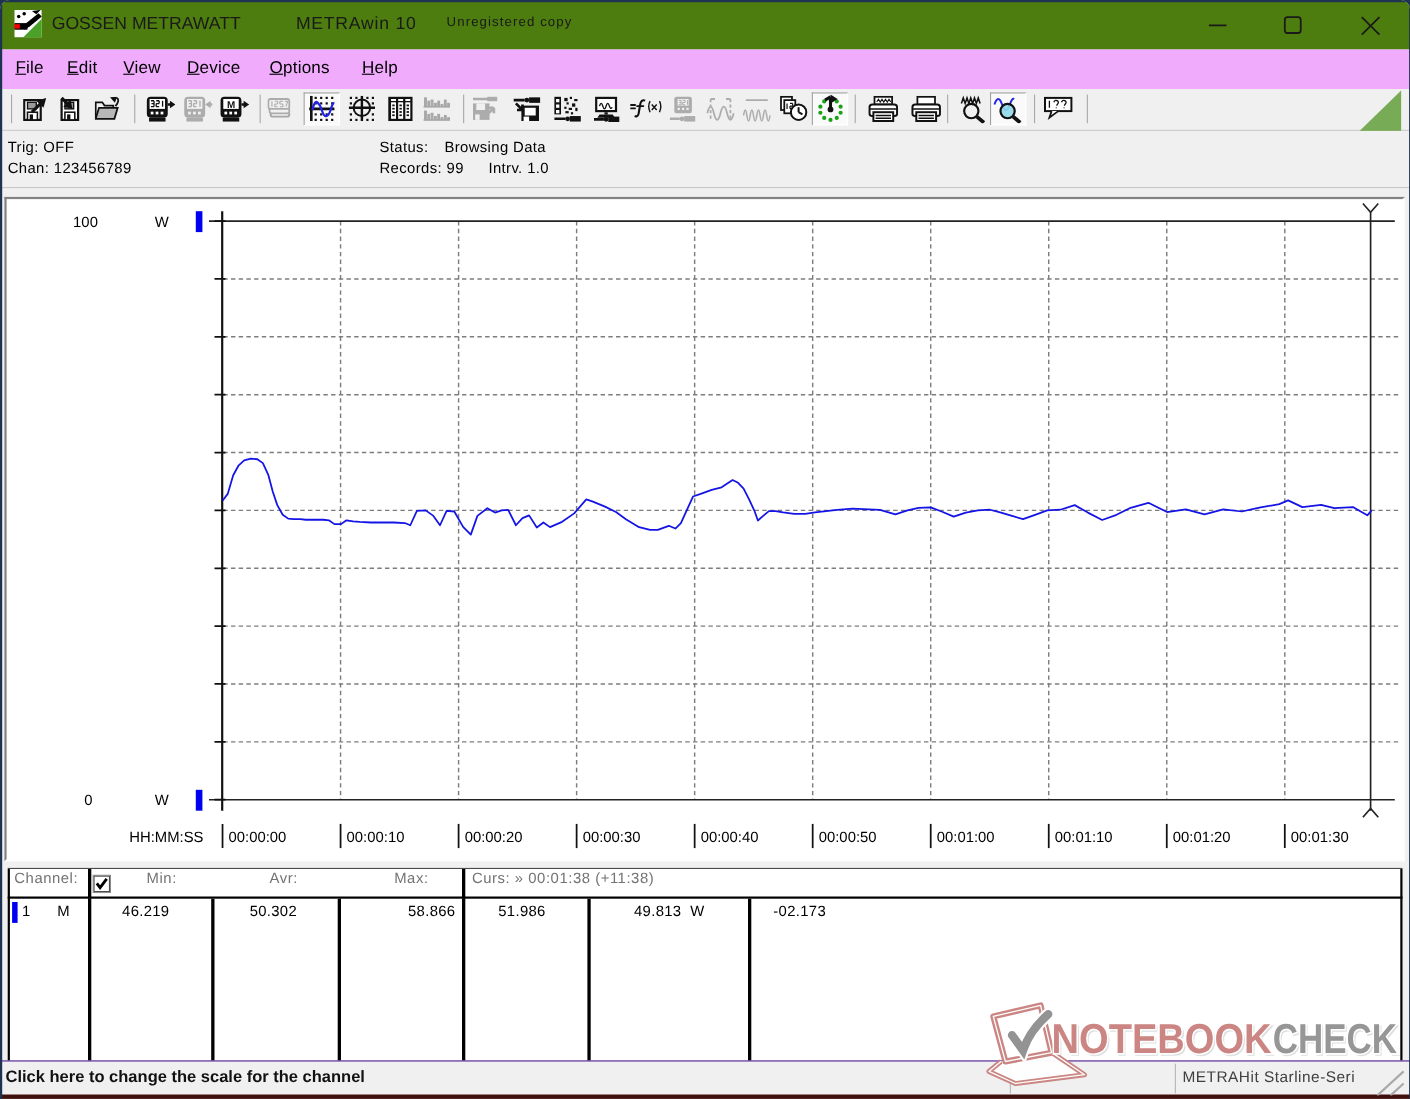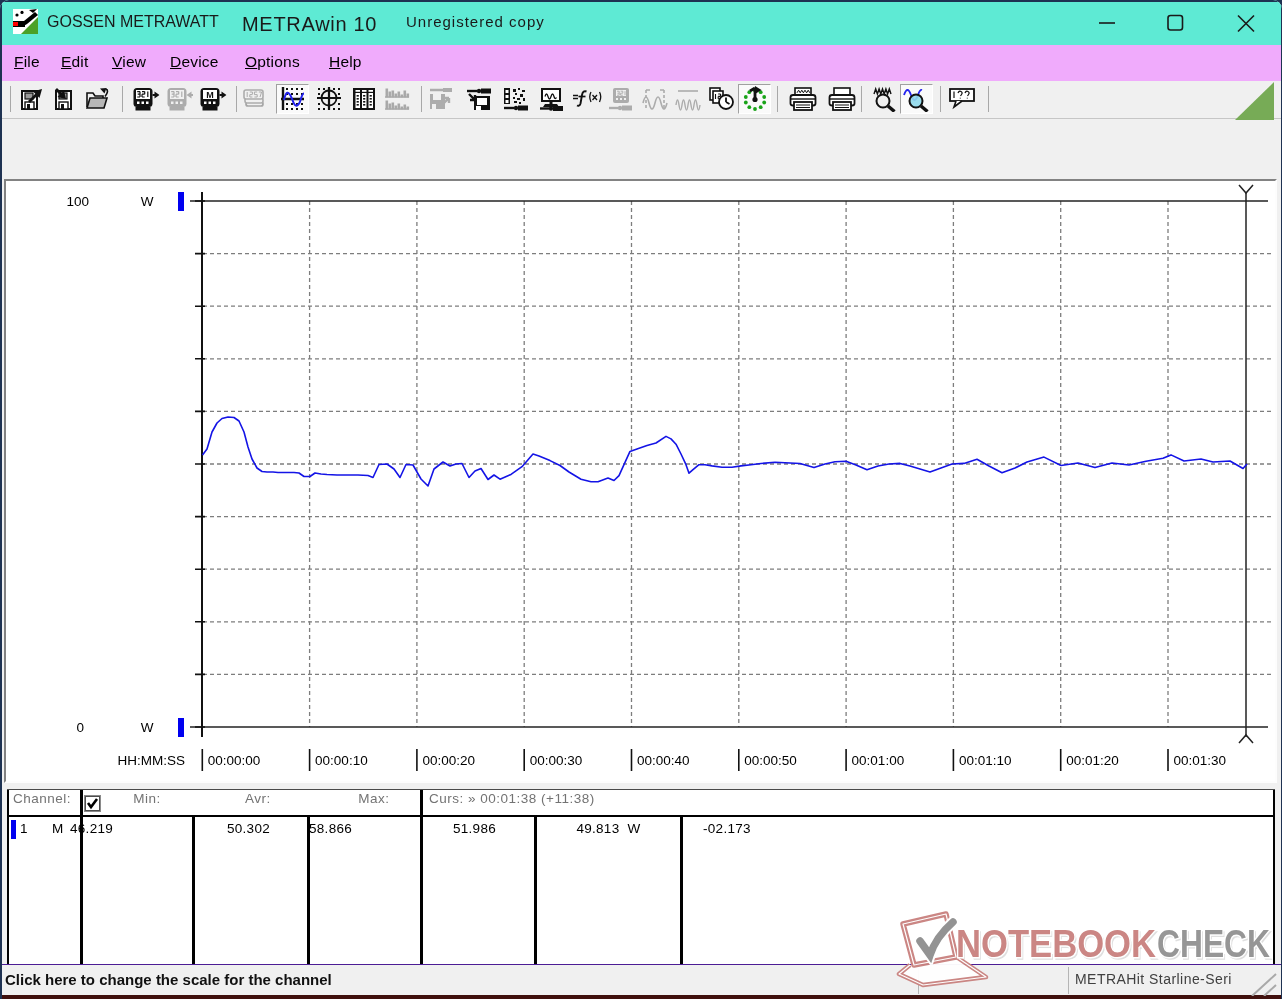--- a/index.html
+++ b/index.html
@@ -3,21 +3,21 @@
 <meta charset="utf-8">
 <style>
   html,body{margin:0;padding:0;}
   body{width:1282px;height:999px;background:#1e3252;overflow:hidden;position:relative;
        font-family:"Liberation Sans",sans-serif;}
   .win{position:absolute;left:0;top:0;width:1282px;height:999px;
        border-radius:9px 9px 0 0;overflow:hidden;background:#f0f0f0;}
   .edge{position:absolute;background:#1e3252;z-index:50;}
   .abs{position:absolute;}
   
-  .titlebar{position:absolute;left:0;top:0;width:100%;height:45px;background:#5eead4;}
+  .titlebar{position:absolute;left:0;top:0;width:100%;height:45px;background:#4d7c0f;}
   .titletxt{position:absolute;top:13px;font-size:16px;color:#1a1a1a;white-space:pre;}
   
   .menubar{position:absolute;left:0;top:45px;width:100%;height:36px;background:#f0abfc;}
   .menubar span{position:absolute;top:8px;font-size:15.5px;color:#000;letter-spacing:0.2px;}
   .menubar u{text-decoration:underline;}
   
   .toolbar{position:absolute;left:0;top:81px;width:100%;height:37px;background:#f0f0f0;
            border-bottom:1px solid #c6c6c6;}
   .tbsep{position:absolute;top:5px;width:1px;height:26px;background:#a8a8a8;}
   .tbtn{position:absolute;top:3px;width:33px;height:30px;}
@@ -51,22 +51,22 @@
       <rect x="0" y="0" width="25" height="25" fill="#fff"></rect>
       <polygon points="8,25 25,8 25,25" fill="#4ba127"></polygon>
       <rect x="0" y="12" width="12" height="6" fill="#000"></rect>
       <rect x="0" y="13" width="5" height="4" fill="#f00"></rect>
       <polygon points="9,18 11,12 22,3 25,6 14,15" fill="#000"></polygon>
       <polygon points="16,1 24,0 20,4" fill="#000"></polygon>
       <circle cx="4" cy="6" r="1.6" fill="#000"></circle>
       <circle cx="9" cy="3.4" r="1.6" fill="#000"></circle>
     </svg>
     <span class="titletxt" style="left:47px;font-size:16px">GOSSEN METRAWATT</span>
-    <span class="titletxt" style="left:242px;font-size:20px;letter-spacing:0.7px">METRAwin 10</span>
-    <span class="titletxt" style="left:406px;font-size:15px;letter-spacing:1px">Unregistered copy</span>
+    <span class="titletxt" style="left:269px;font-size:16px;letter-spacing:0.7px">METRAwin 10</span>
+    <span class="titletxt" style="left:406px;font-size:12px;letter-spacing:1px">Unregistered copy</span>
     <svg class="abs" style="left:1096px;top:13px" width="170" height="20" viewBox="0 0 170 20">
       <line x1="3" y1="10" x2="19" y2="10" stroke="#1a1a1a" stroke-width="1.6"></line>
       <rect x="72" y="2.5" width="14.5" height="14.5" fill="none" stroke="#1a1a1a" stroke-width="1.6" rx="2.5"></rect>
       <path d="M142,2.5 L158,18.5 M158,2.5 L142,18.5" stroke="#1a1a1a" stroke-width="1.6"></path>
     </svg>
   </div>
 
   <div class="menubar">
     <span style="left:14px"><u>F</u>ile</span>
     <span style="left:61px"><u>E</u>dit</span>
@@ -437,20 +437,28 @@
       <path d="M8,14 l-2,6 l8,-6" fill="#fff" stroke="#111" stroke-width="1.6"></path>
       <path stroke="#111" stroke-width="1.2" fill="none" d="M6,4.5 v6.5 M10,6 q1,-2.5 3,-1.5 q2,1 0.5,3 l-1,1.5 M12.3,10.8 v0.7 M17,6 q1,-2.5 3,-1.5 q2,1 0.5,3 l-1,1.5 M19.3,10.8 v0.7"></path>
     </svg>
       </div>
     <div class="tbsep" style="left:988px"></div>
     <svg class="abs" style="left:1235px;top:1px" width="39" height="38" viewBox="0 0 39 38">
       <polygon points="39,0 39,38 0,38" fill="#77ab56"></polygon>
     </svg>
   </div>
 
+  <div class="statuspanel">
+    <span class="abs" style="left:7px;top:7px">Trig: OFF</span>
+    <span class="abs" style="left:7px;top:26px">Chan: 123456789</span>
+    <span class="abs" style="left:345px;top:7px">Status:</span>
+    <span class="abs" style="left:404px;top:7px">Browsing Data</span>
+    <span class="abs" style="left:345px;top:26px">Records: 99</span>
+    <span class="abs" style="left:444px;top:26px">Intrv. 1.0</span>
+  </div>
 
   <div class="chartpanel">
     <svg width="1269" height="600" viewBox="0 0 1269 600" style="position:absolute;left:0;top:0" id="chartsvg">
       <line x1="197" y1="72.6" x2="1266" y2="72.6" stroke="#7d7d7d" stroke-width="1.3" stroke-dasharray="4 3"></line>
       <line x1="197" y1="125.2" x2="1266" y2="125.2" stroke="#7d7d7d" stroke-width="1.3" stroke-dasharray="4 3"></line>
       <line x1="197" y1="177.8" x2="1266" y2="177.8" stroke="#7d7d7d" stroke-width="1.3" stroke-dasharray="4 3"></line>
       <line x1="197" y1="230.4" x2="1266" y2="230.4" stroke="#7d7d7d" stroke-width="1.3" stroke-dasharray="4 3"></line>
       <line x1="197" y1="283.0" x2="1266" y2="283.0" stroke="#7d7d7d" stroke-width="1.3" stroke-dasharray="4 3"></line>
       <line x1="197" y1="335.6" x2="1266" y2="335.6" stroke="#7d7d7d" stroke-width="1.3" stroke-dasharray="4 3"></line>
       <line x1="197" y1="388.2" x2="1266" y2="388.2" stroke="#7d7d7d" stroke-width="1.3" stroke-dasharray="4 3"></line>
@@ -526,23 +534,23 @@
       <path d="M4,8 l3,4 l6,-8" stroke="#000" stroke-width="2.6" fill="none"></path>
     </svg>
     <span class="hdr" style="left:118px;width:44px;text-align:center">Min:</span>
     <span class="hdr" style="left:229px;width:44px;text-align:center">Avr:</span>
     <span class="hdr" style="left:345px;width:44px;text-align:center">Max:</span>
     <span class="hdr" style="left:422px">Curs: » 00:01:38 (+11:38)</span>
 
     <div class="abs" style="left:4px;top:30px;width:5px;height:19px;background:#0000f0"></div>
     <span class="dat" style="left:13px">1</span>
     <span class="dat" style="left:45px">M</span>
-    <span class="dat" style="left:63px;width:105px;">46.219</span>
+    <span class="dat" style="left:73px;width:105px;text-align:center">46.219</span>
     <span class="dat" style="left:189px;width:105px;text-align:center">50.302</span>
-    <span class="dat" style="left:302px;width:105px;text-align:left">58.866</span>
+    <span class="dat" style="left:302px;width:105px;text-align:right">58.866</span>
     <span class="dat" style="left:415px;width:105px;text-align:center">51.986</span>
     <span class="dat" style="left:549px;width:105px;text-align:center">49.813&nbsp; W</span>
     <span class="dat" style="left:696px">-02.173</span>
   </div>
 
   <div class="statusbar">
     <span class="abs" style="left:5px;top:6px;font-size:15px;font-weight:bold;color:#111">Click here to change the scale for the channel</span>
     <div class="abs" style="left:918px;top:2px;width:1px;height:27px;background:#b5b5b5"></div>
     <div class="abs" style="left:1068px;top:2px;width:1px;height:27px;background:#b5b5b5"></div>
     <span class="abs" style="left:1075px;top:6px;font-size:14px;letter-spacing:0.45px;color:#404040">METRAHit Starline-Seri</span>

